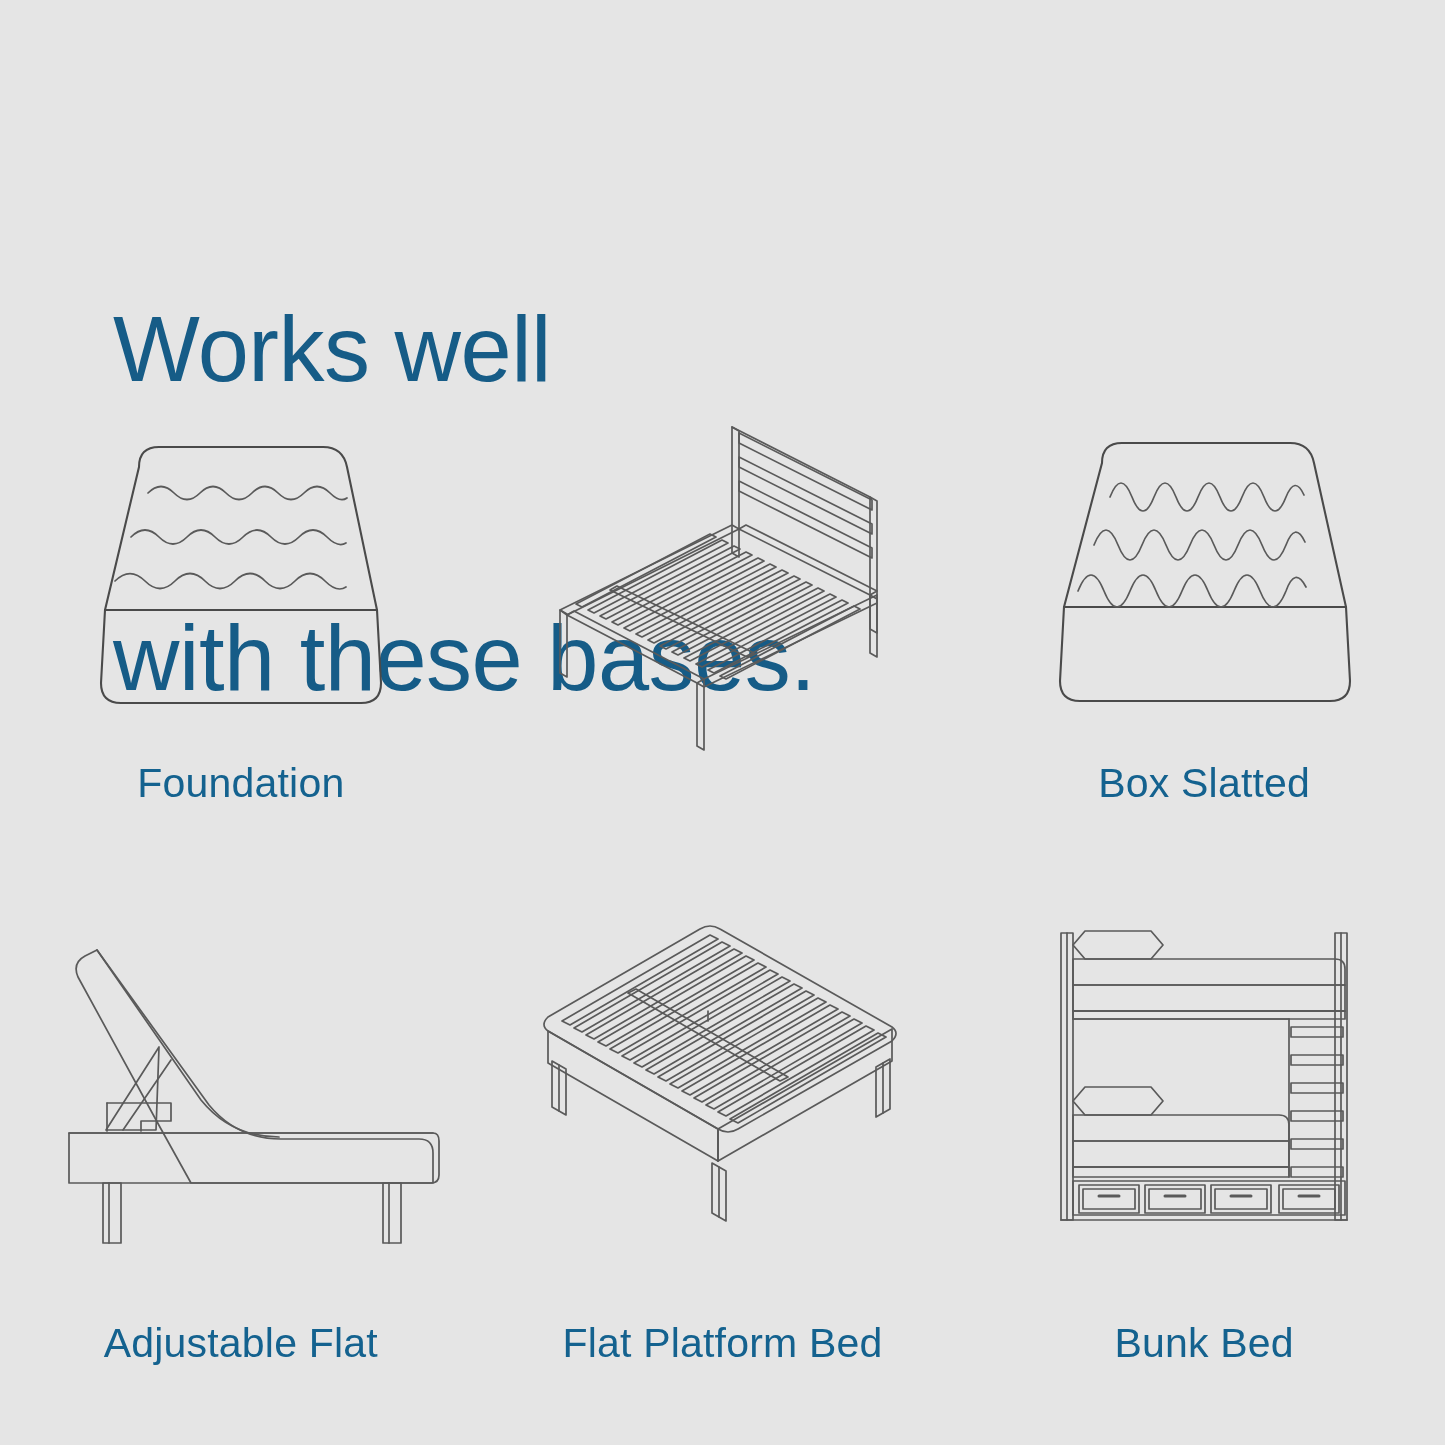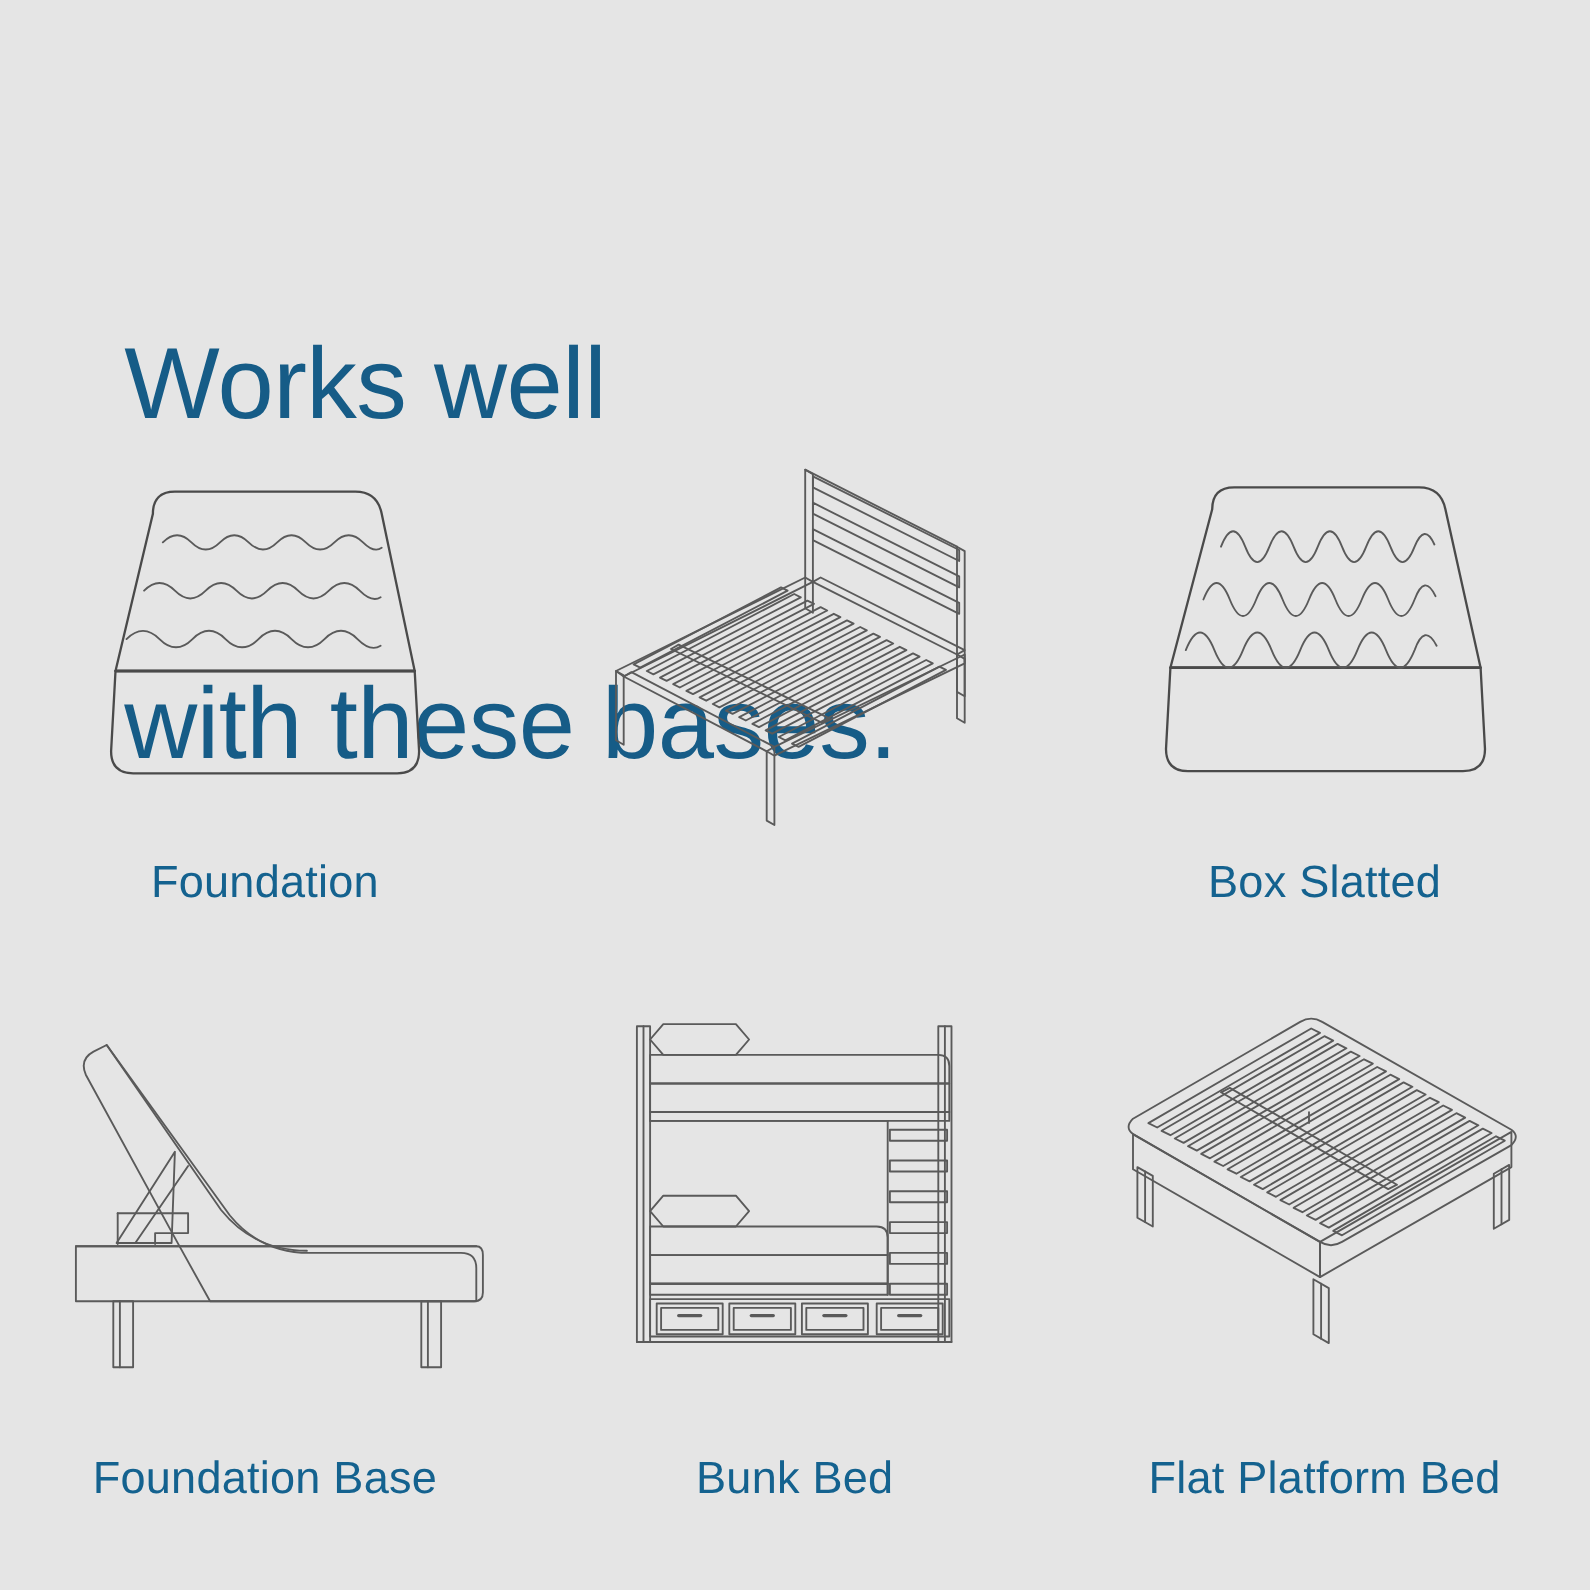--- a/index.html
+++ b/index.html
@@ -58,21 +58,20 @@
     height: 370px;
     display: flex;
     align-items: center;
     justify-content: center;
   }
   .art svg {
     display: block;
     overflow: visible;
   }
   .card-label {
-    margin-top: 18px;
     color: #14628F;
     font-family: "Liberation Sans", sans-serif;
     font-size: 41px;
     font-weight: 400;
     letter-spacing: 0.2px;
     text-align: center;
     white-space: nowrap;
   }
   
   .card.row2 .card-label { margin-top: 60px; }
@@ -210,86 +209,21 @@
             <path d="M 66 178 L 130 178 L 130 196 L 100 196 L 100 206"></path>
             <path d="M 66 178 L 66 206"></path>
 
             <path d="M 62 258 L 80 258 L 80 318 L 62 318 Z"></path>
             <line x1="68" y1="258" x2="68" y2="318"></line>
             <path d="M 342 258 L 360 258 L 360 318 L 342 318 Z"></path>
             <line x1="348" y1="258" x2="348" y2="318"></line>
           </g>
         </svg>
       </div>
-      <div class="card-label">Foundation Base</div>
-    </div>
-
-    <div class="card row2">
-      <div class="art">
-        <svg width="330" height="320" viewBox="0 0 330 320">
-          <g class="ln-thin">
-
-            <path d="M 22 18 L 34 18 L 34 305 L 22 305 Z"></path>
-            <line x1="28" y1="18" x2="28" y2="305"></line>
-
-            <path d="M 296 18 L 308 18 L 308 305 L 296 305 Z"></path>
-            <line x1="302" y1="18" x2="302" y2="305"></line>
-
-            <path d="M 46 16 L 112 16 L 124 30 L 112 44 L 46 44 L 34 30 Z"></path>
-
-            <path d="M 34 44 L 296 44 Q 306 44 306 54 L 306 70 L 34 70 Z"></path>
-
-            <path d="M 34 70 L 306 70 L 306 96 L 34 96 Z"></path>
-            <line x1="34" y1="96" x2="306" y2="96"></line>
-
-            <path d="M 34 96 L 306 96 L 306 104 L 34 104 Z"></path>
-
-            <path d="M 46 172 L 112 172 L 124 186 L 112 200 L 46 200 L 34 186 Z"></path>
-
-            <path d="M 34 200 L 240 200 Q 250 200 250 210 L 250 226 L 34 226 Z"></path>
-
-            <path d="M 34 226 L 250 226 L 250 252 L 34 252 Z"></path>
-            <line x1="34" y1="252" x2="250" y2="252"></line>
-
-            <path d="M 34 252 L 250 252 L 250 262 L 34 262 Z"></path>
-
-            <line x1="250" y1="104" x2="250" y2="262"></line>
-
-            <line x1="34" y1="104" x2="250" y2="104"></line>
-
-            <path d="M 252 112 L 304 112 L 304 122 L 252 122 Z"></path>
-            <path d="M 252 140 L 304 140 L 304 150 L 252 150 Z"></path>
-            <path d="M 252 168 L 304 168 L 304 178 L 252 178 Z"></path>
-            <path d="M 252 196 L 304 196 L 304 206 L 252 206 Z"></path>
-            <path d="M 252 224 L 304 224 L 304 234 L 252 234 Z"></path>
-            <path d="M 252 252 L 304 252 L 304 262 L 252 262 Z"></path>
-
-            <path d="M 34 266 L 306 266 L 306 300 L 34 300 Z"></path>
-
-            <path d="M 40 270 L 100 270 L 100 298 L 40 298 Z"></path>
-            <path d="M 44 274 L 96 274 L 96 294 L 44 294 Z"></path>
-            <line x1="60" y1="281" x2="80" y2="281" stroke-width="3"></line>
-
-            <path d="M 106 270 L 166 270 L 166 298 L 106 298 Z"></path>
-            <path d="M 110 274 L 162 274 L 162 294 L 110 294 Z"></path>
-            <line x1="126" y1="281" x2="146" y2="281" stroke-width="3"></line>
-
-            <path d="M 172 270 L 232 270 L 232 298 L 172 298 Z"></path>
-            <path d="M 176 274 L 228 274 L 228 294 L 176 294 Z"></path>
-            <line x1="192" y1="281" x2="212" y2="281" stroke-width="3"></line>
-
-            <path d="M 240 270 L 300 270 L 300 298 L 240 298 Z"></path>
-            <path d="M 244 274 L 296 274 L 296 294 L 244 294 Z"></path>
-            <line x1="260" y1="281" x2="280" y2="281" stroke-width="3"></line>
-
-            <line x1="22" y1="305" x2="308" y2="305"></line>
-          </g>
-        </svg>
-      </div>
-      <div class="card-label">Bunk Bed</div>
+      <div class="card-label">Adjustable Flat</div>
     </div>
 
     <div class="card row2">
       <div class="art">
         <svg width="380" height="320" viewBox="0 0 380 320">
           <g class="ln-thin">
 
             <path d="M 168 14 Q 178 8 188 14 L 360 112 Q 368 118 360 126 L 206 214 Q 196 220 186 214 L 16 116 Q 8 110 16 102 Z"></path>
 
             <path d="M 16 116 L 186 214 L 186 246 L 16 148 Z"></path>
@@ -322,14 +256,79 @@
 
             <path d="M 96 78 L 248 166 L 256 162 L 104 74 Z"></path>
 
             <line x1="176" y1="96" x2="176" y2="106"></line>
           </g>
         </svg>
       </div>
       <div class="card-label">Flat Platform Bed</div>
     </div>
 
+    <div class="card row2">
+      <div class="art">
+        <svg width="330" height="320" viewBox="0 0 330 320">
+          <g class="ln-thin">
+
+            <path d="M 22 18 L 34 18 L 34 305 L 22 305 Z"></path>
+            <line x1="28" y1="18" x2="28" y2="305"></line>
+
+            <path d="M 296 18 L 308 18 L 308 305 L 296 305 Z"></path>
+            <line x1="302" y1="18" x2="302" y2="305"></line>
+
+            <path d="M 46 16 L 112 16 L 124 30 L 112 44 L 46 44 L 34 30 Z"></path>
+
+            <path d="M 34 44 L 296 44 Q 306 44 306 54 L 306 70 L 34 70 Z"></path>
+
+            <path d="M 34 70 L 306 70 L 306 96 L 34 96 Z"></path>
+            <line x1="34" y1="96" x2="306" y2="96"></line>
+
+            <path d="M 34 96 L 306 96 L 306 104 L 34 104 Z"></path>
+
+            <path d="M 46 172 L 112 172 L 124 186 L 112 200 L 46 200 L 34 186 Z"></path>
+
+            <path d="M 34 200 L 240 200 Q 250 200 250 210 L 250 226 L 34 226 Z"></path>
+
+            <path d="M 34 226 L 250 226 L 250 252 L 34 252 Z"></path>
+            <line x1="34" y1="252" x2="250" y2="252"></line>
+
+            <path d="M 34 252 L 250 252 L 250 262 L 34 262 Z"></path>
+
+            <line x1="250" y1="104" x2="250" y2="262"></line>
+
+            <line x1="34" y1="104" x2="250" y2="104"></line>
+
+            <path d="M 252 112 L 304 112 L 304 122 L 252 122 Z"></path>
+            <path d="M 252 140 L 304 140 L 304 150 L 252 150 Z"></path>
+            <path d="M 252 168 L 304 168 L 304 178 L 252 178 Z"></path>
+            <path d="M 252 196 L 304 196 L 304 206 L 252 206 Z"></path>
+            <path d="M 252 224 L 304 224 L 304 234 L 252 234 Z"></path>
+            <path d="M 252 252 L 304 252 L 304 262 L 252 262 Z"></path>
+
+            <path d="M 34 266 L 306 266 L 306 300 L 34 300 Z"></path>
+
+            <path d="M 40 270 L 100 270 L 100 298 L 40 298 Z"></path>
+            <path d="M 44 274 L 96 274 L 96 294 L 44 294 Z"></path>
+            <line x1="60" y1="281" x2="80" y2="281" stroke-width="3"></line>
+
+            <path d="M 106 270 L 166 270 L 166 298 L 106 298 Z"></path>
+            <path d="M 110 274 L 162 274 L 162 294 L 110 294 Z"></path>
+            <line x1="126" y1="281" x2="146" y2="281" stroke-width="3"></line>
+
+            <path d="M 172 270 L 232 270 L 232 298 L 172 298 Z"></path>
+            <path d="M 176 274 L 228 274 L 228 294 L 176 294 Z"></path>
+            <line x1="192" y1="281" x2="212" y2="281" stroke-width="3"></line>
+
+            <path d="M 240 270 L 300 270 L 300 298 L 240 298 Z"></path>
+            <path d="M 244 274 L 296 274 L 296 294 L 244 294 Z"></path>
+            <line x1="260" y1="281" x2="280" y2="281" stroke-width="3"></line>
+
+            <line x1="22" y1="305" x2="308" y2="305"></line>
+          </g>
+        </svg>
+      </div>
+      <div class="card-label">Bunk Bed</div>
+    </div>
+
   </div>
 </div>
 
 </body></html>

